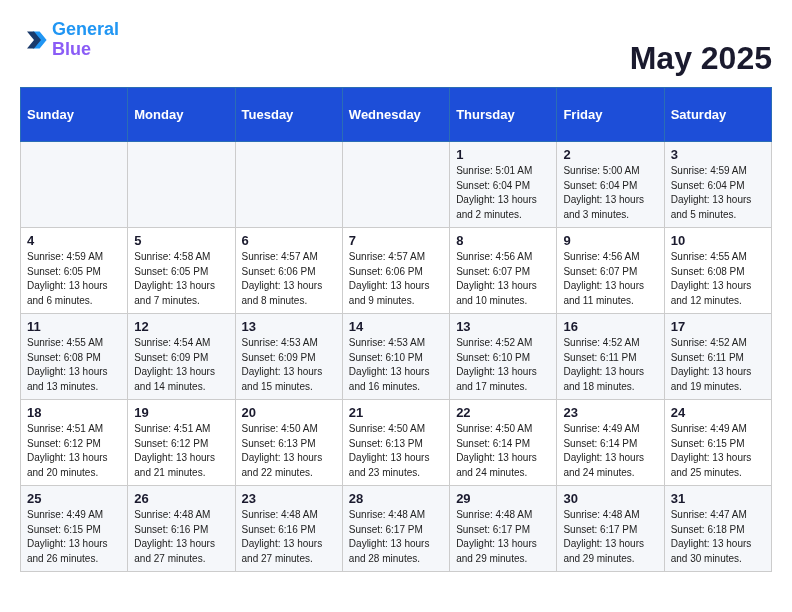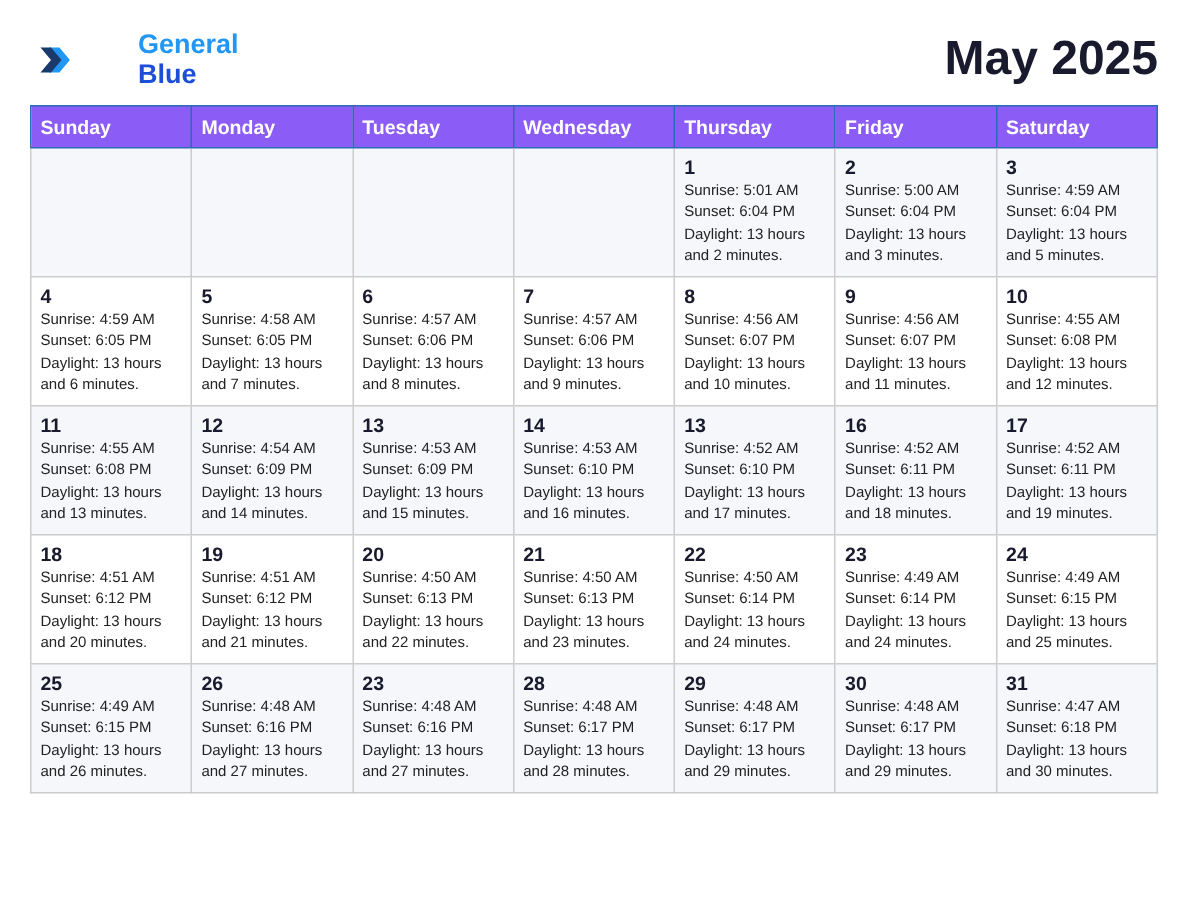--- a/index.html
+++ b/index.html
@@ -12,58 +12,58 @@
     }
     .header {
       display: flex;
       justify-content: space-between;
       align-items: flex-start;
       margin-bottom: 10px;
     }
     .logo {
       display: flex;
       align-items: center;
-      gap: 40px;
     }
     .logo-text {
       font-size: 18px;
       font-weight: bold;
       color: #1a3a6b;
       line-height: 1.1;
     }
     .logo-text span {
       color: #2196F3;
     }
     .logo-icon {
       width: 28px;
       height: 28px;
       margin-right: 4px;
     }
     .title-block {
       text-align: right;
+      margin-top: 20px;
     }
     .month-title {
       font-size: 32px;
       font-weight: bold;
       color: #1a1a2e;
     }
     .subtitle {
       font-size: 16px;
       color: #333;
     }
     table {
       width: 100%;
       border-collapse: collapse;
       font-size: 11px;
     }
     thead tr th {
-      background: #8b5cf6;
+      background: #1d4ed8;
       color: #fff;
       text-align: left;
-      padding: 6px 6px;
+      padding: 19px 6px;
       font-size: 13px;
       font-weight: bold;
       border: 1px solid #2a6db5;
     }
     tbody tr td {
       border: 1px solid #ccc;
       vertical-align: top;
       padding: 5px 6px;
       width: calc(100% / 7);
       min-height: 80px;
@@ -96,21 +96,21 @@
 
 <div class="header">
   <div class="logo">
     <svg class="logo-icon" viewBox="0 0 40 40">
       <polygon points="28,8 38,20 28,32 18,32 28,20 18,8" fill="#2196F3"></polygon>
       <polygon points="20,8 30,20 20,32 10,32 20,20 10,8" fill="#1a3a6b"></polygon>
     </svg>
     <div>
       <div class="logo-text">
         <span>General</span><br>
-        <span style="color:#1d4ed8">Blue</span>
+        <span style="color:#8b5cf6">Blue</span>
       </div>
     </div>
   </div>
   <div class="title-block">
     <div class="month-title">May 2025</div>
   </div>
 </div>
 
 <table>
   <thead>

